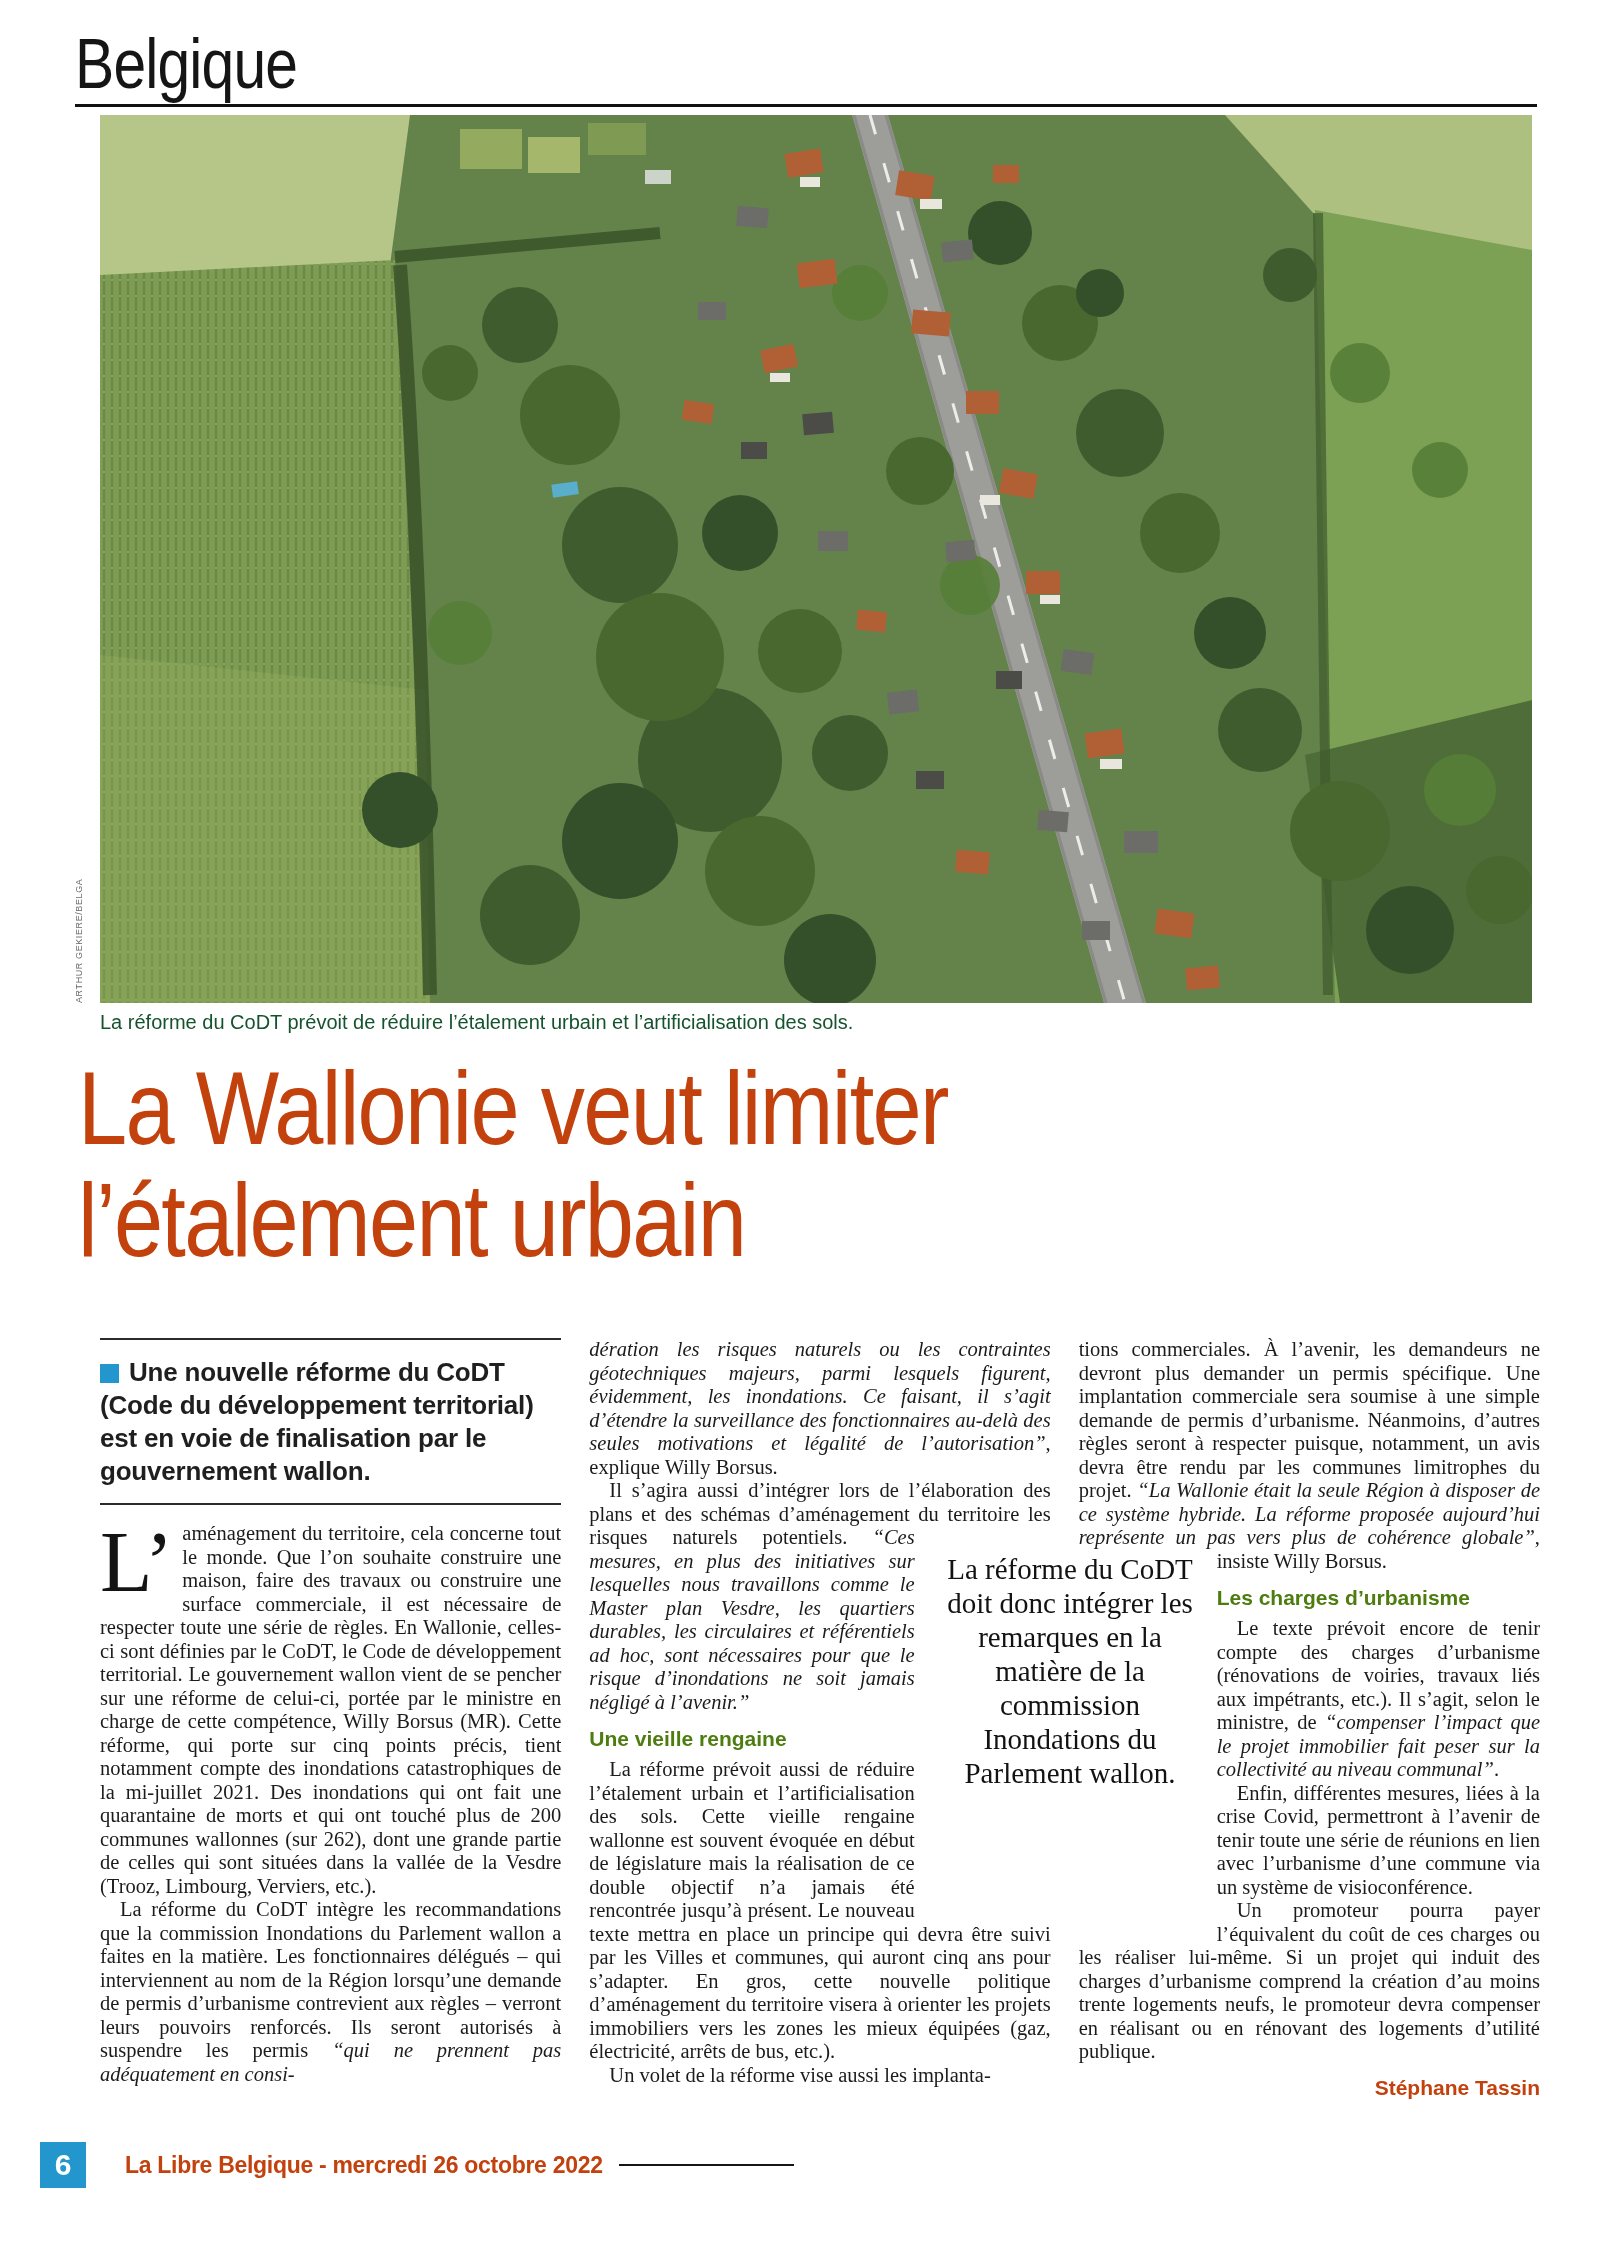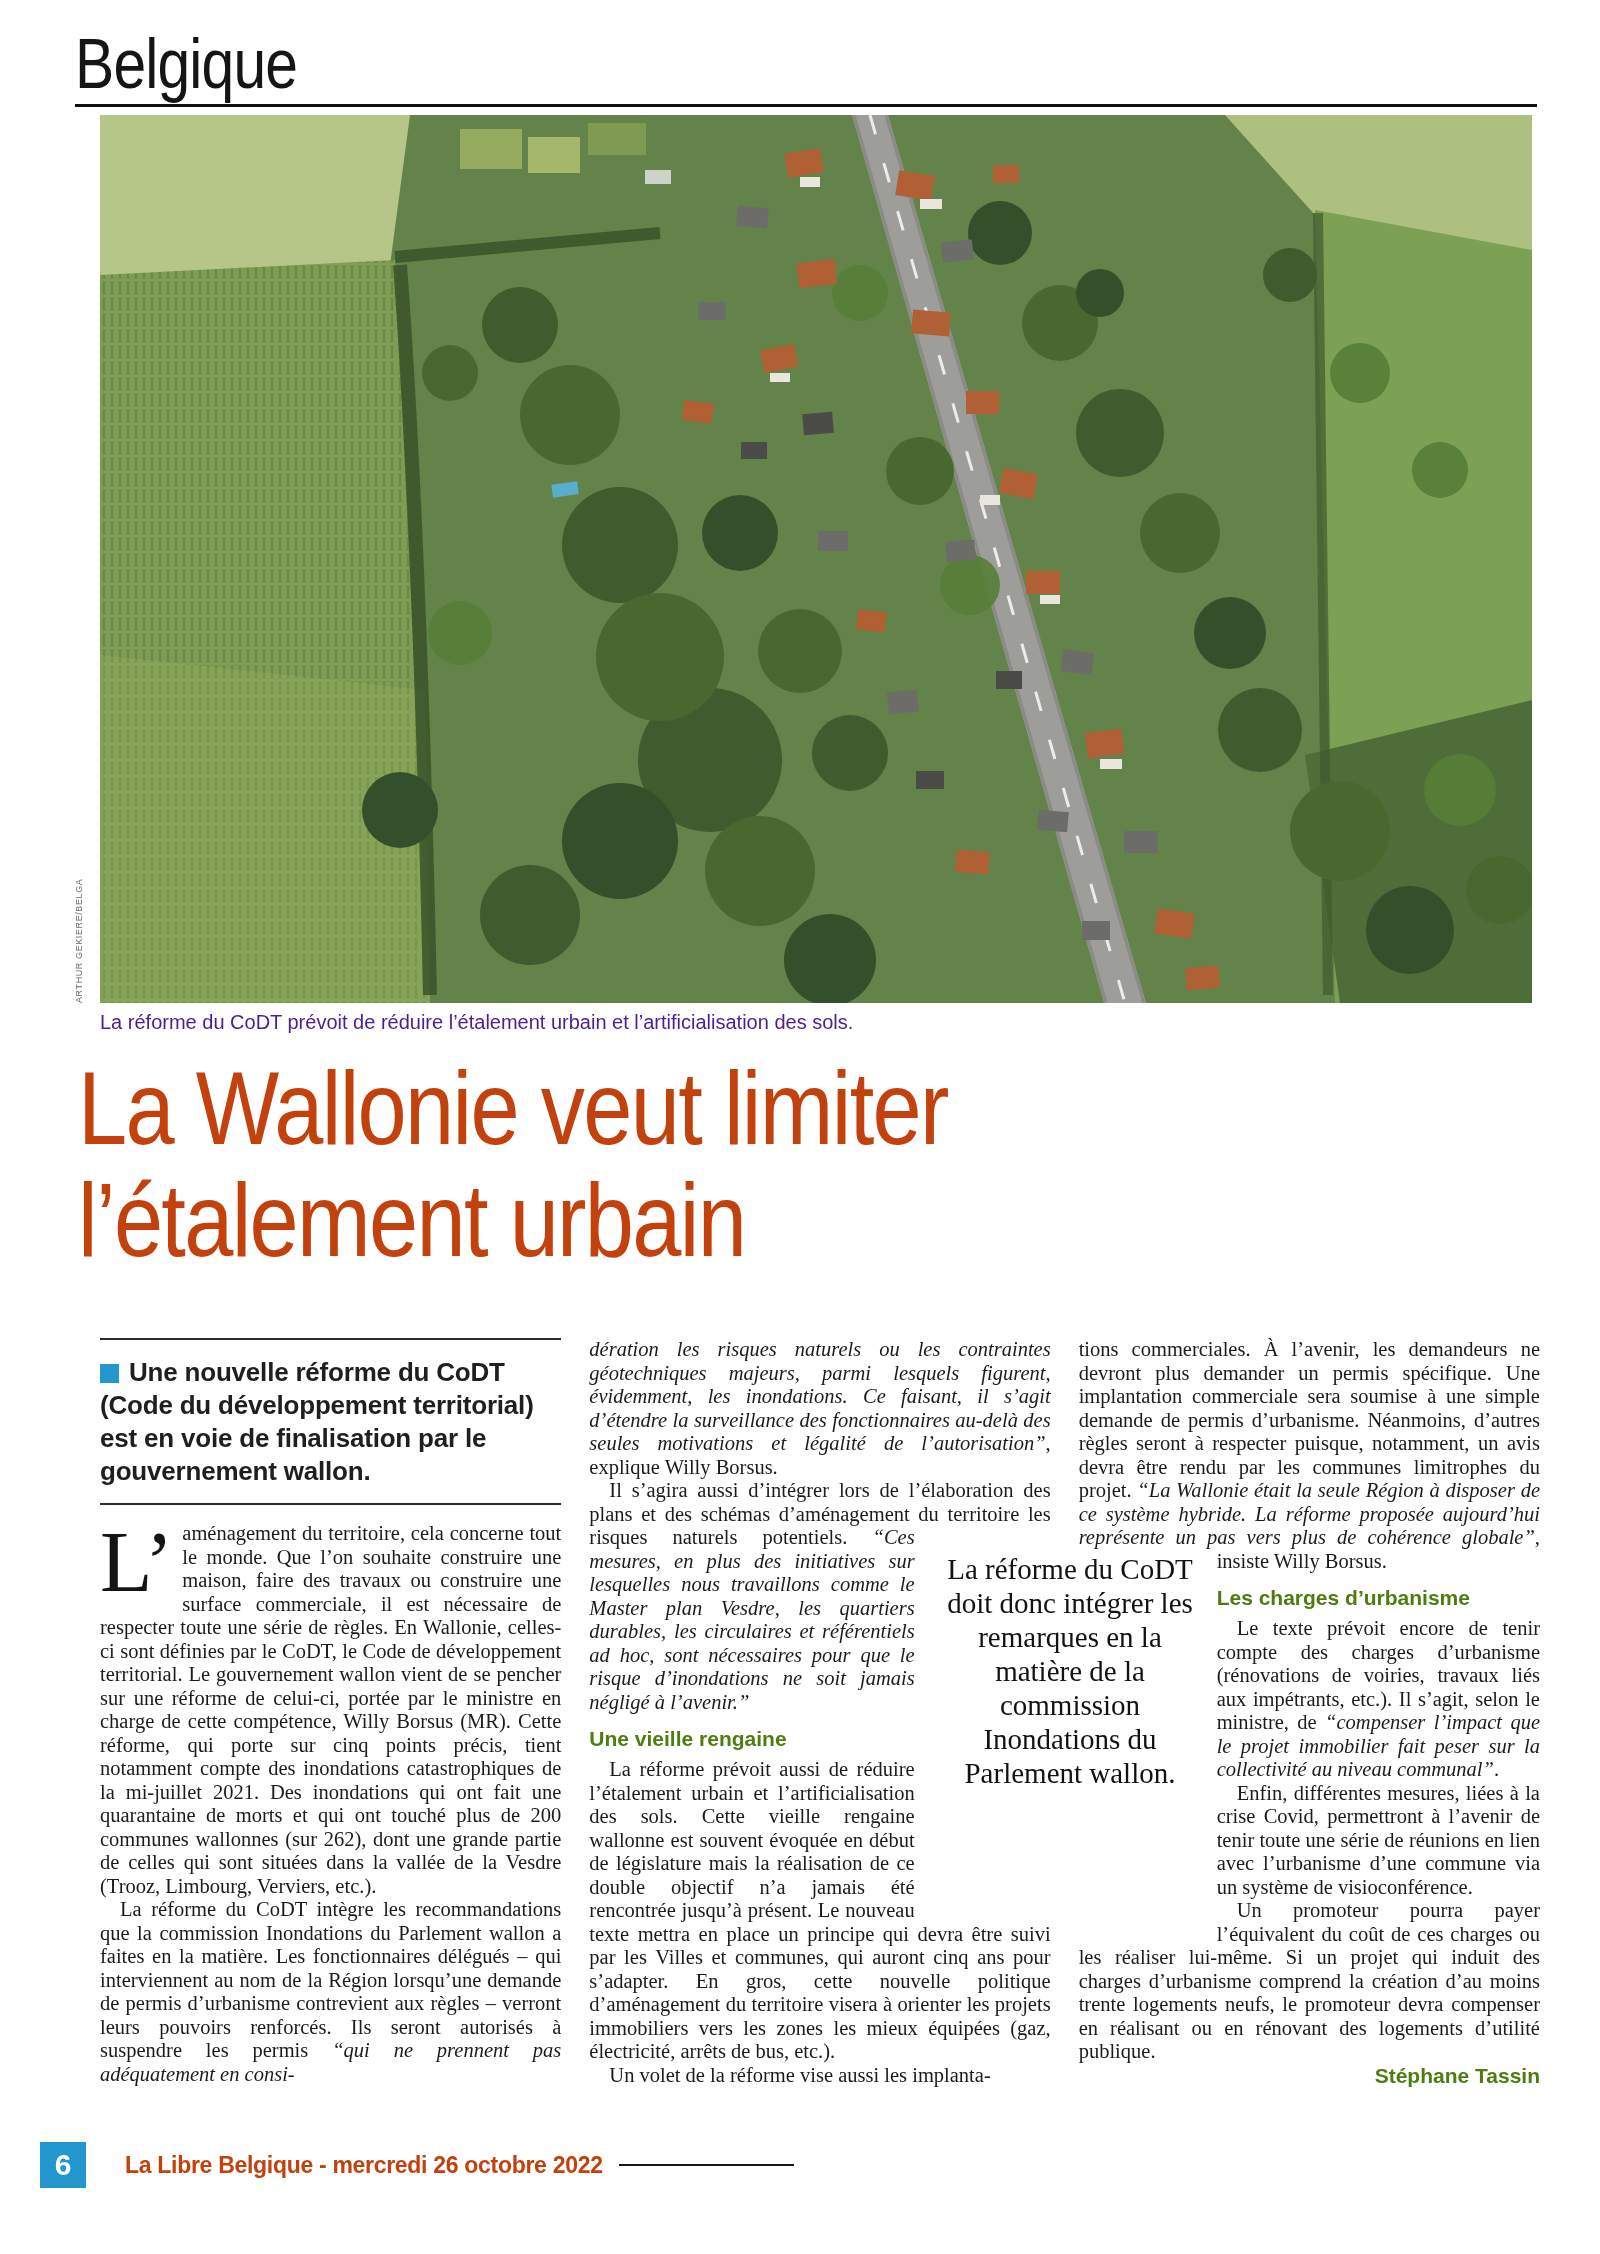--- a/index.html
+++ b/index.html
@@ -9,42 +9,42 @@
   .masthead{position:absolute;left:75px;top:28px;}
   .masthead h1{margin:0;font:400 70px/72px "Liberation Sans",sans-serif;color:#151515;
         letter-spacing:-1px;transform:scaleX(0.84);transform-origin:0 50%;white-space:nowrap;}
   .section-rule{position:absolute;left:75px;top:104px;width:1462px;height:3px;background:#101010;}
   
   .photo{position:absolute;left:100px;top:115px;width:1432px;height:888px;margin:0;}
   .photo svg{display:block;width:100%;height:100%;}
   .credit{position:absolute;left:-16px;bottom:0;transform:rotate(-90deg);transform-origin:0 100%;
         font:9px "Liberation Sans",sans-serif;letter-spacing:.6px;color:#6a6a6a;white-space:nowrap;}
   .caption{position:absolute;left:100px;top:1010px;width:1432px;
-        font:500 20px/24px "Liberation Sans",sans-serif;color:#4c1d95;}
+        font:500 20px/24px "Liberation Sans",sans-serif;color:#14532d;}
   
   .headline{position:absolute;left:78px;top:1052px;margin:0;font:400 104px/112px "Liberation Sans",sans-serif;
         letter-spacing:-2px;color:#c2410c;}
   .headline .hl{display:block;transform:scaleX(0.85);transform-origin:0 50%;white-space:nowrap;}
   
   .article{position:absolute;left:100px;top:1338px;width:1440px;height:790px;display:flex;gap:28px;}
   .col{flex:1 1 0;position:relative;min-width:0;}
   .ledebox{border-top:2px solid #2b2b2b;border-bottom:2px solid #2b2b2b;padding:16px 2px 15px 0;margin:0 0 17px 0;}
   .lede{font:600 26px/33px "Liberation Sans",sans-serif;color:#1f1f1f;letter-spacing:-.2px;}
   .sq{display:inline-block;width:19px;height:19px;margin-right:10px;vertical-align:-2px;}
   .body{font:20.5px/23.5px "Liberation Serif","DejaVu Serif",serif;color:#1b1b1b;
         text-align:justify;margin:0;text-indent:20px;hyphens:auto;}
   .body.noindent{text-indent:0;}
   .dropcap{float:left;font:400 86px/68px "Liberation Serif","DejaVu Serif",serif;color:#141414;
         padding:6px 9px 0 0;text-indent:0;}
   .subhead{font:700 21px/24px "Liberation Sans",sans-serif;color:#4d7c0f;margin:13px 0 7px;text-indent:0;}
   .spacer-r{float:right;width:136px;height:562px;shape-outside:inset(207px 0 0 0);}
   .spacer-l{float:left;width:138px;height:597px;shape-outside:inset(212px 0 0 0);}
   .pullquote{position:absolute;left:845px;top:214px;width:250px;text-align:center;
         font:400 29px/34px "Liberation Serif","DejaVu Serif",serif;color:#121212;}
-  .byline{font:700 21px/24px "Liberation Sans",sans-serif;text-align:right;margin-top:0;color:#4d7c0f;}
+  .byline{font:700 21px/24px "Liberation Sans",sans-serif;text-align:right;margin-top:12px;color:#c2410c;}
   em{font-style:italic;}
   
   .footer{position:absolute;left:40px;top:2142px;right:60px;display:flex;align-items:center;}
   .badge{width:46px;height:46px;display:flex;align-items:center;justify-content:center;
         font:700 30px "Liberation Sans",sans-serif;color:#ffffff;flex:0 0 auto;}
   .edition{margin-left:39px;font:700 23px "Liberation Sans",sans-serif;letter-spacing:-.3px;color:#c2410c;white-space:nowrap;text-align:center;}
   .footer-rule{width:175px;height:2px;background:#151515;margin-left:16px;}
 </style>
 </head>
 <body>

